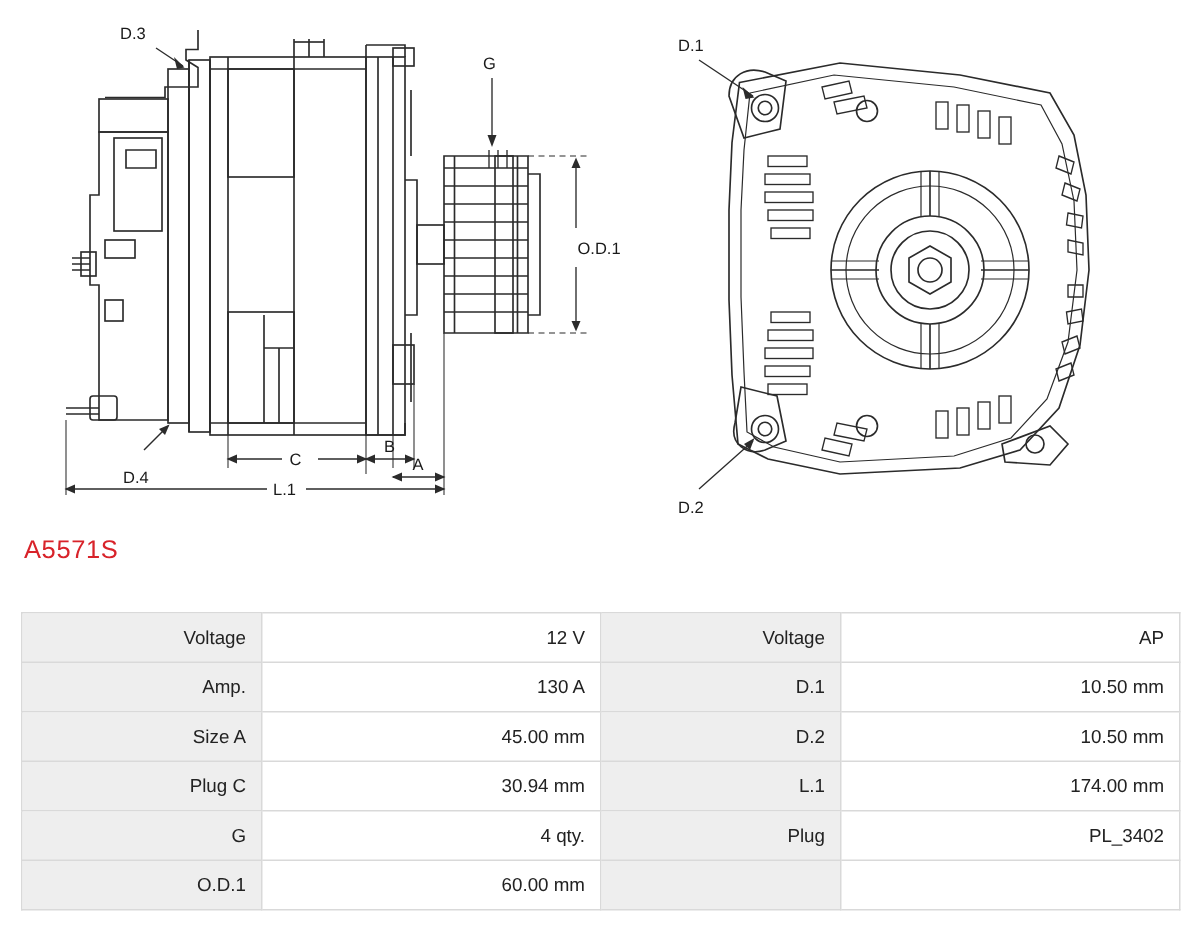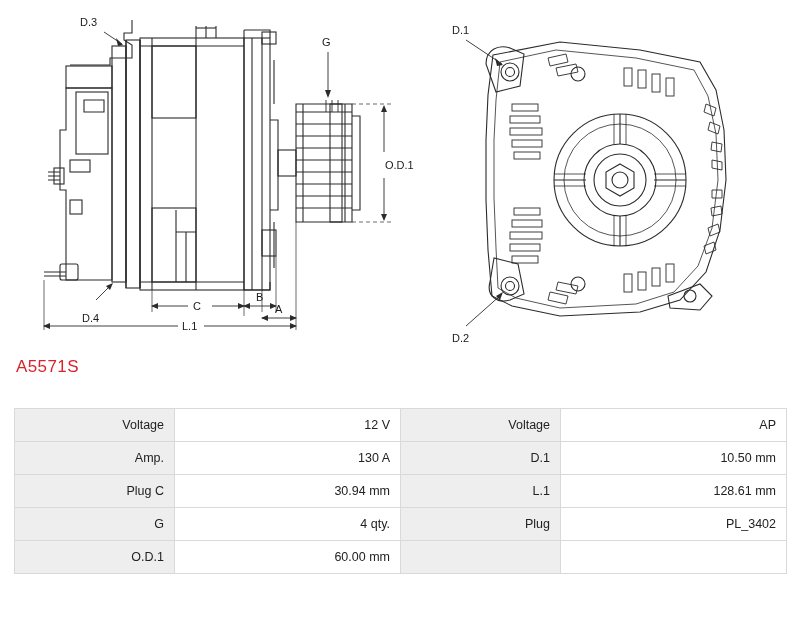--- a/index.html
+++ b/index.html
@@ -303,24 +303,30 @@
         <td class="label">Voltage</td>
         <td class="value">AP</td>
       </tr>
       <tr>
         <td class="label">Amp.</td>
         <td class="value">130 A</td>
         <td class="label">D.1</td>
         <td class="value">10.50 mm</td>
       </tr>
       <tr>
+        <td class="label">Size A</td>
+        <td class="value">45.00 mm</td>
+        <td class="label">D.2</td>
+        <td class="value">10.50 mm</td>
+      </tr>
+      <tr>
         <td class="label">Plug C</td>
         <td class="value">30.94 mm</td>
         <td class="label">L.1</td>
-        <td class="value">128.61 mm</td>
+        <td class="value">174.00 mm</td>
       </tr>
       <tr>
         <td class="label">G</td>
         <td class="value">4 qty.</td>
         <td class="label">Plug</td>
         <td class="value">PL_3402</td>
       </tr>
       <tr>
         <td class="label">O.D.1</td>
         <td class="value">60.00 mm</td>

